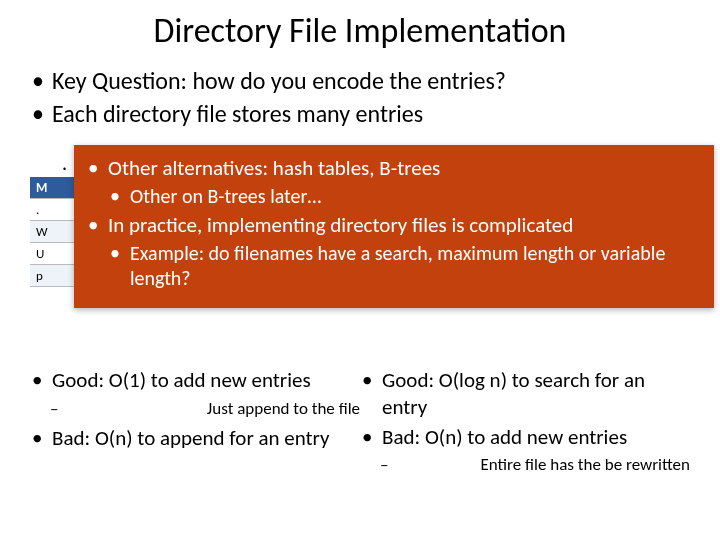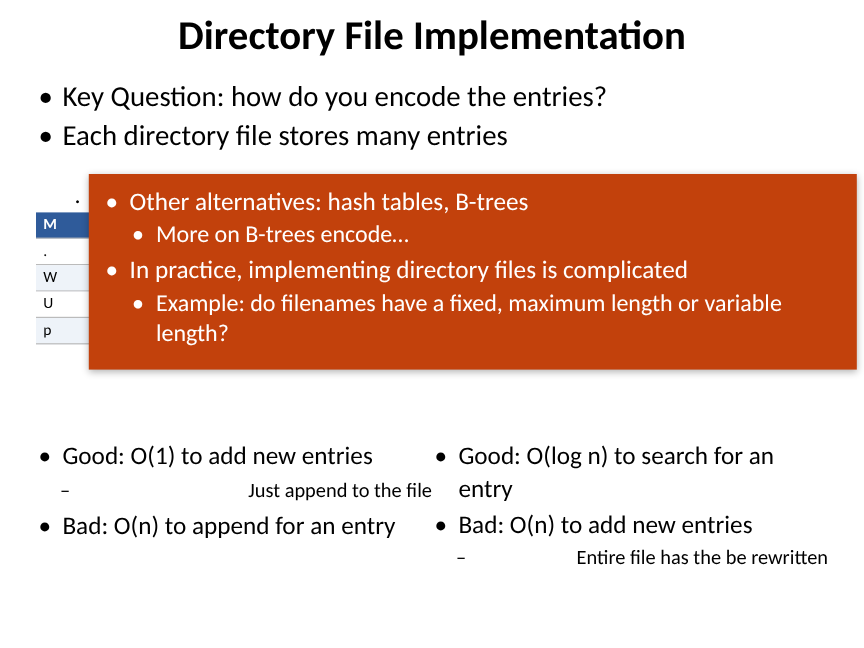--- a/index.html
+++ b/index.html
@@ -1,18 +1,18 @@
 <!DOCTYPE html>
 <html><head>
 <meta charset="utf-8">
 <style>
   * { margin: 0; padding: 0; box-sizing: border-box; }
   html, body { width: 720px; height: 540px; font-family: Calibri, Arial, sans-serif; background: #fff; color: #000; overflow: hidden; }
   .slide { width: 720px; height: 540px; position: relative; padding: 10px 30px 20px 30px; }
-  .title { font-size: 34px; text-align: center; font-weight: 700; margin-bottom: 14px; }
+  .title { font-size: 34px; text-align: center; font-weight: 400; margin-bottom: 14px; }
   .top-bullets { font-size: 24px; line-height: 1.3; }
   .top-bullets li { list-style: none; position: relative; padding-left: 22px; margin-bottom: 2px; }
   .top-bullets li::before { content: "•"; position: absolute; left: 2px; top: 0; }
   .mid-area { position: relative; height: 200px; margin-top: 16px; }
   .peek-dot { position: absolute; left: 32px; font-size: 20px; }
   .peek-dot.a { top: 6px; }
   .peek-dot.b { top: 72px; }
   .table-hint { position: absolute; left: 0; top: 32px; width: 52px; }
   .th-row { font-size: 13px; padding: 3px 6px; border-bottom: 1px solid #bbb; background:#fff; }
   .th-row.header { background: #2f5b9a; color: #fff; font-weight: 600; }
@@ -48,23 +48,23 @@
     <div class="table-hint">
       <div class="th-row header">M</div>
       <div class="th-row">.</div>
       <div class="th-row alt">W</div>
       <div class="th-row">U</div>
       <div class="th-row alt">p</div>
     </div>
 
     <div class="overlay-box">
       <div class="ob-l1">Other alternatives: hash tables, B-trees</div>
-      <div class="ob-l2">More on B-trees encode…</div>
+      <div class="ob-l2">Other on B-trees later…</div>
       <div class="ob-l1">In practice, implementing directory files is complicated</div>
-      <div class="ob-l2">Example: do filenames have a fixed, maximum length or variable length?</div>
+      <div class="ob-l2">Example: do filenames have a search, maximum length or variable length?</div>
     </div>
   </div>
 
   <div class="cols">
     <div class="col">
       <div class="col-b1">Good: O(1) to add new entries</div>
       <div class="col-b2">Just append to the file</div>
       <div class="col-b1">Bad: O(n) to append for an entry</div>
     </div>
     <div class="col">

